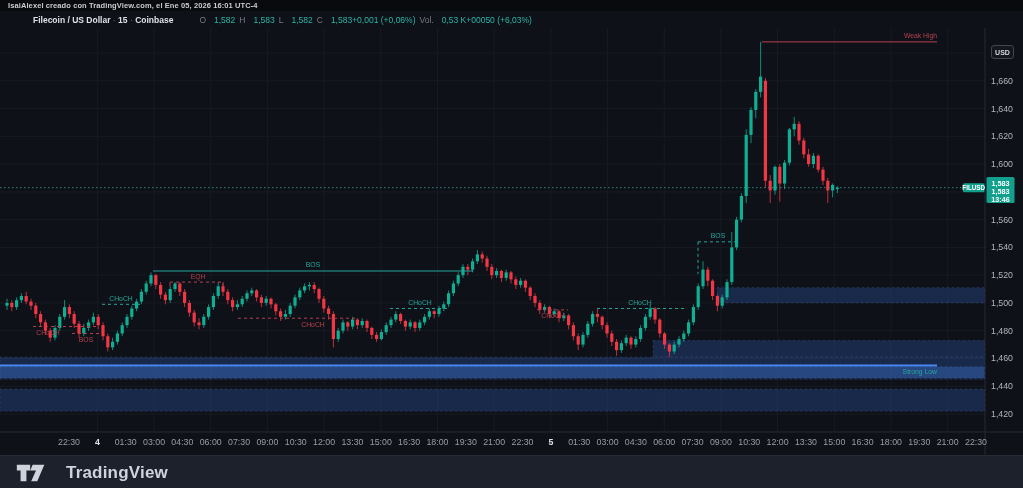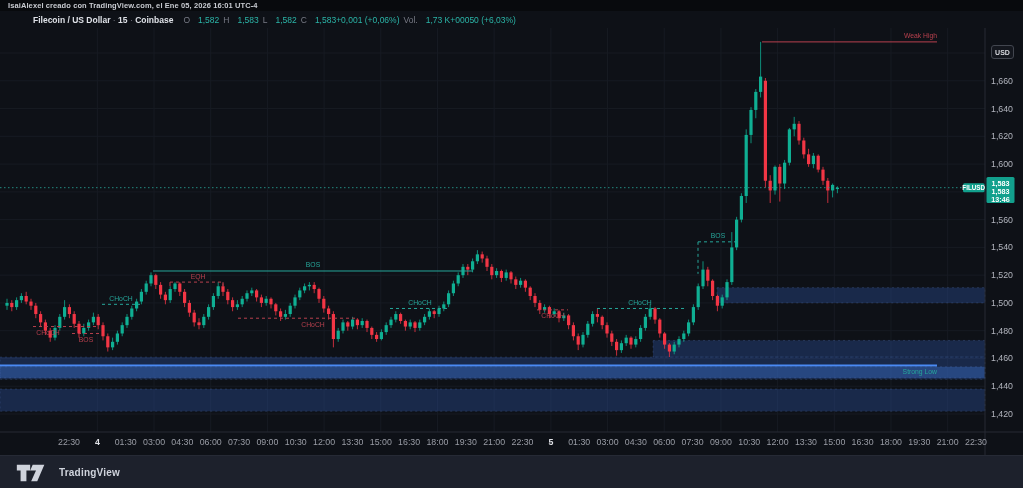--- a/index.html
+++ b/index.html
@@ -1,32 +1,32 @@
 <!DOCTYPE html>
 <html><head>
 <meta charset="utf-8">
 <style>
   html,body{margin:0;padding:0;background:#0e1117;width:1023px;height:488px;overflow:hidden;
     font-family:"Liberation Sans",sans-serif;-webkit-font-smoothing:antialiased;}
   .page{position:relative;width:1023px;height:488px;background:#0e1117;}
   .attribution-bar{height:11px;display:flex;align-items:center;padding-left:8px;background:#080a0d;}
   .attribution-bar span{font-size:7.5px;font-weight:bold;color:#c9ccd2;letter-spacing:.1px;white-space:nowrap;}
   .symbol-bar{height:17px;display:flex;align-items:center;padding-left:33px;background:#0e1117;white-space:nowrap;}
-  .symbol-bar .sym{font-size:8.5px;font-weight:bold;color:#dde0e6;margin-right:6px;}
+  .symbol-bar .sym{font-size:8.5px;font-weight:bold;color:#dde0e6;margin-right:22px;}
   .symbol-bar .sep{color:#787b86;font-weight:normal;}
   .symbol-bar .k{font-size:8.5px;color:#787b86;margin-left:4px;}
   .symbol-bar .v{font-size:8.5px;color:#2bb5a8;margin-left:8px;}
   .symbol-bar .chg{font-size:8.5px;color:#2bb5a8;}
   .chart-area{position:relative;width:1023px;height:427px;}
   svg text{user-select:none;}
   .usd-btn{position:absolute;left:991px;top:17px;width:23px;height:14px;border:1px solid #42464f;
     border-radius:3px;background:#14171e;color:#d8dadf;font-size:7px;font-weight:bold;
     display:flex;align-items:center;justify-content:center;z-index:5;box-sizing:border-box;}
   .bottom-bar{height:33px;background:#1d212c;display:flex;align-items:center;padding-left:16px;border-top:1px solid #262a35;}
-  .bottom-bar .logo-text{font-size:10px;font-weight:bold;color:#cfd3dc;margin-left:13px;letter-spacing:.2px;}
+  .bottom-bar .logo-text{font-size:17px;font-weight:bold;color:#cfd3dc;margin-left:20px;letter-spacing:.2px;}
 </style>
 </head>
 <body>
 
 <div class="page">
 
   <div class="attribution-bar">
     <span>IsaiAlexel creado con TradingView.com, el Ene 05, 2026 16:01 UTC-4</span>
   </div>
 
@@ -39,21 +39,21 @@
     <span class="k">O</span>
     <span class="v">1,582</span>
     <span class="k">H</span>
     <span class="v">1,583</span>
     <span class="k">L</span>
     <span class="v">1,582</span>
     <span class="k">C</span>
     <span class="v">1,583</span>
     <span class="chg">+0,001 (+0,06%)</span>
     <span class="k">Vol.</span>
-    <span class="v">1,73 K</span>
+    <span class="v">0,53 K</span>
     <span class="chg">+00050 (+6,03%)</span>
   </div>
 
   <div class="chart-area">
     <svg id="chart" width="1023" height="427">
         <g>
           <line x1="0" y1="386.01" x2="985" y2="386.01" stroke="#171b23" stroke-width="1"></line>
           <line x1="0" y1="358.24" x2="985" y2="358.24" stroke="#171b23" stroke-width="1"></line>
           <line x1="0" y1="330.47" x2="985" y2="330.47" stroke="#171b23" stroke-width="1"></line>
           <line x1="0" y1="302.7" x2="985" y2="302.7" stroke="#171b23" stroke-width="1"></line>

